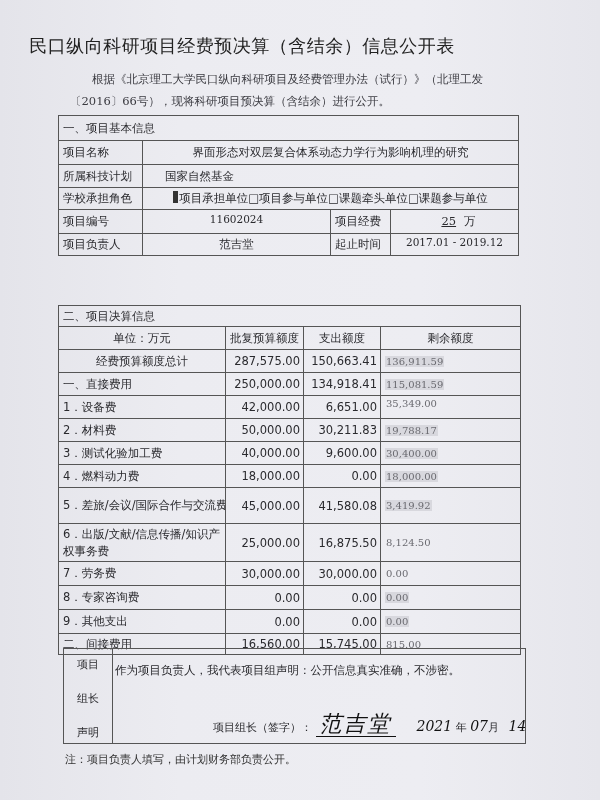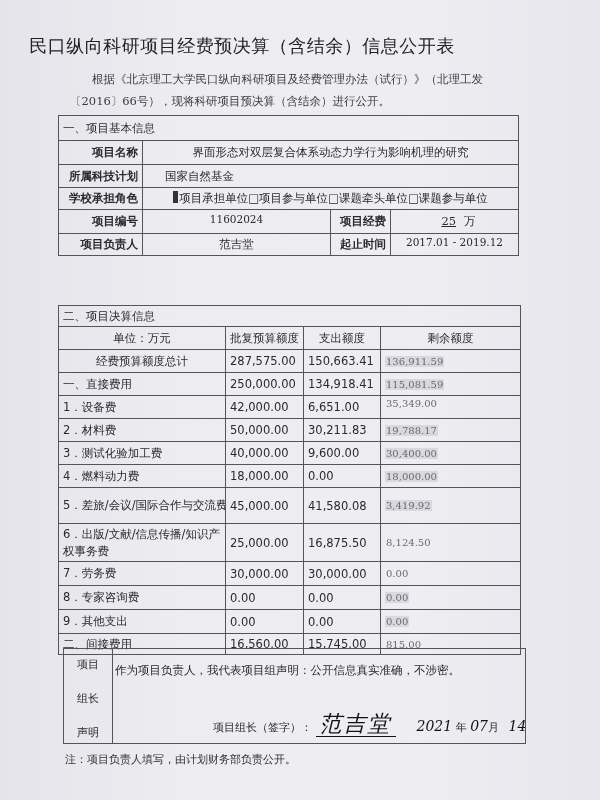--- a/index.html
+++ b/index.html
@@ -25,23 +25,23 @@
     font-family:"DejaVu Serif", serif; text-indent:22px;
   }
   table {
     border-collapse:collapse; position:absolute; table-layout:fixed;
   }
   td {
     border:1px solid #555; font-size:11.5px; padding:0 4px; color:#2a2a2e;
     overflow:hidden; white-space:nowrap;
   }
   .sec { text-align:left; padding-left:4px; }
-  .lbl { text-align:right;font-weight:bold; }
+  .lbl { text-align:left; }
   .ctr { text-align:center; }
-  .num { padding-right:3px; }
+  .num { text-align:right; padding-right:3px; }
   .rem { text-align:left; font-family:"DejaVu Serif", serif; font-size:10px; color:#6a6a70; }
   .rem span { background:#d8d8de; padding:0 1px; }
   .serif { font-family:"DejaVu Serif", serif; }
   .small { font-size:10.5px; color:#555; line-height:15px; white-space:normal; }
   .decl-left { text-align:center; vertical-align:top; font-size:11px; line-height:36px; }
   .note {
     position:absolute; left:65px; top:752px; font-size:11px; color:#333;
   }
   .sig-script {
     font-family:"DejaVu Serif", serif; font-style:italic; font-size:22px; color:#111;

